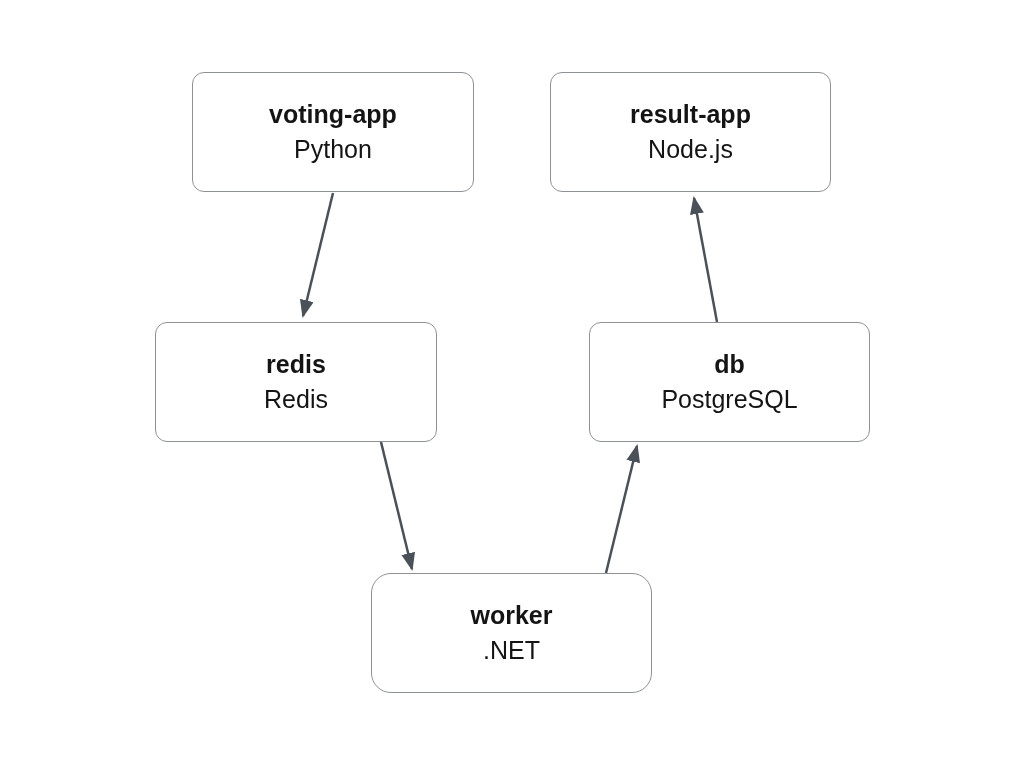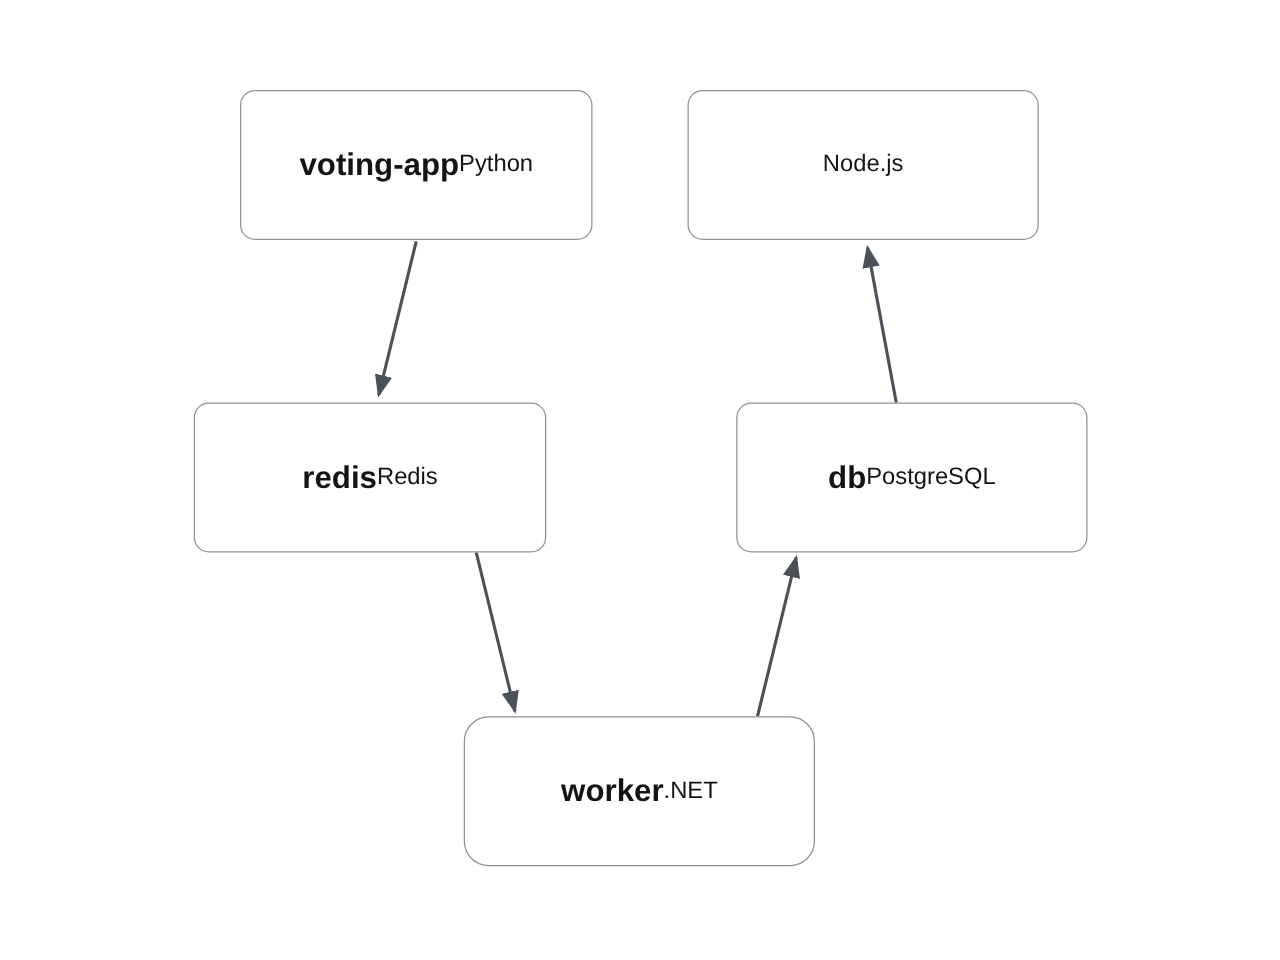--- a/index.html
+++ b/index.html
@@ -31,32 +31,33 @@
   .arrowhead-path {
     fill: var(--arrow, #4a5158);
   }
   .node {
     position: absolute;
     box-sizing: border-box;
     background: #ffffff;
     border: 1.5px solid var(--box-border, #8e9297);
     border-radius: 12px;
     display: flex;
+    flex-direction: column;
     align-items: center;
     justify-content: center;
     text-align: center;
   }
   .node-title {
     font-size: 25px;
     font-weight: bold;
     color: var(--text, #141414);
     line-height: 1.4;
   }
   .node-subtitle {
-    font-size: 19px;
+    font-size: 25px;
     font-weight: normal;
     color: var(--text, #141414);
     line-height: 1.4;
   }
   
   #node-voting-app { left: 192px; top: 72px;  width: 282px; height: 120px; }
   #node-result-app { left: 550px; top: 72px;  width: 281px; height: 120px; }
   #node-redis      { left: 155px; top: 322px; width: 282px; height: 120px; }
   #node-db         { left: 589px; top: 322px; width: 281px; height: 120px; }
   #node-worker     { left: 371px; top: 573px; width: 281px; height: 120px; border-radius: 20px; }
@@ -77,20 +78,21 @@
     <line class="edge" x1="606" y1="573" x2="637" y2="446" marker-end="url(#arrowhead)"></line>
     <line class="edge" x1="717" y1="322" x2="694" y2="198" marker-end="url(#arrowhead)"></line>
   </svg>
 
   <div class="node" id="node-voting-app">
     <span class="node-title">voting-app</span>
     <span class="node-subtitle">Python</span>
   </div>
 
   <div class="node" id="node-result-app">
+    <span class="node-title">result-app</span>
     <span class="node-subtitle">Node.js</span>
   </div>
 
   <div class="node" id="node-db">
     <span class="node-title">db</span>
     <span class="node-subtitle">PostgreSQL</span>
   </div>
 
   <div class="node" id="node-redis">
     <span class="node-title">redis</span>

